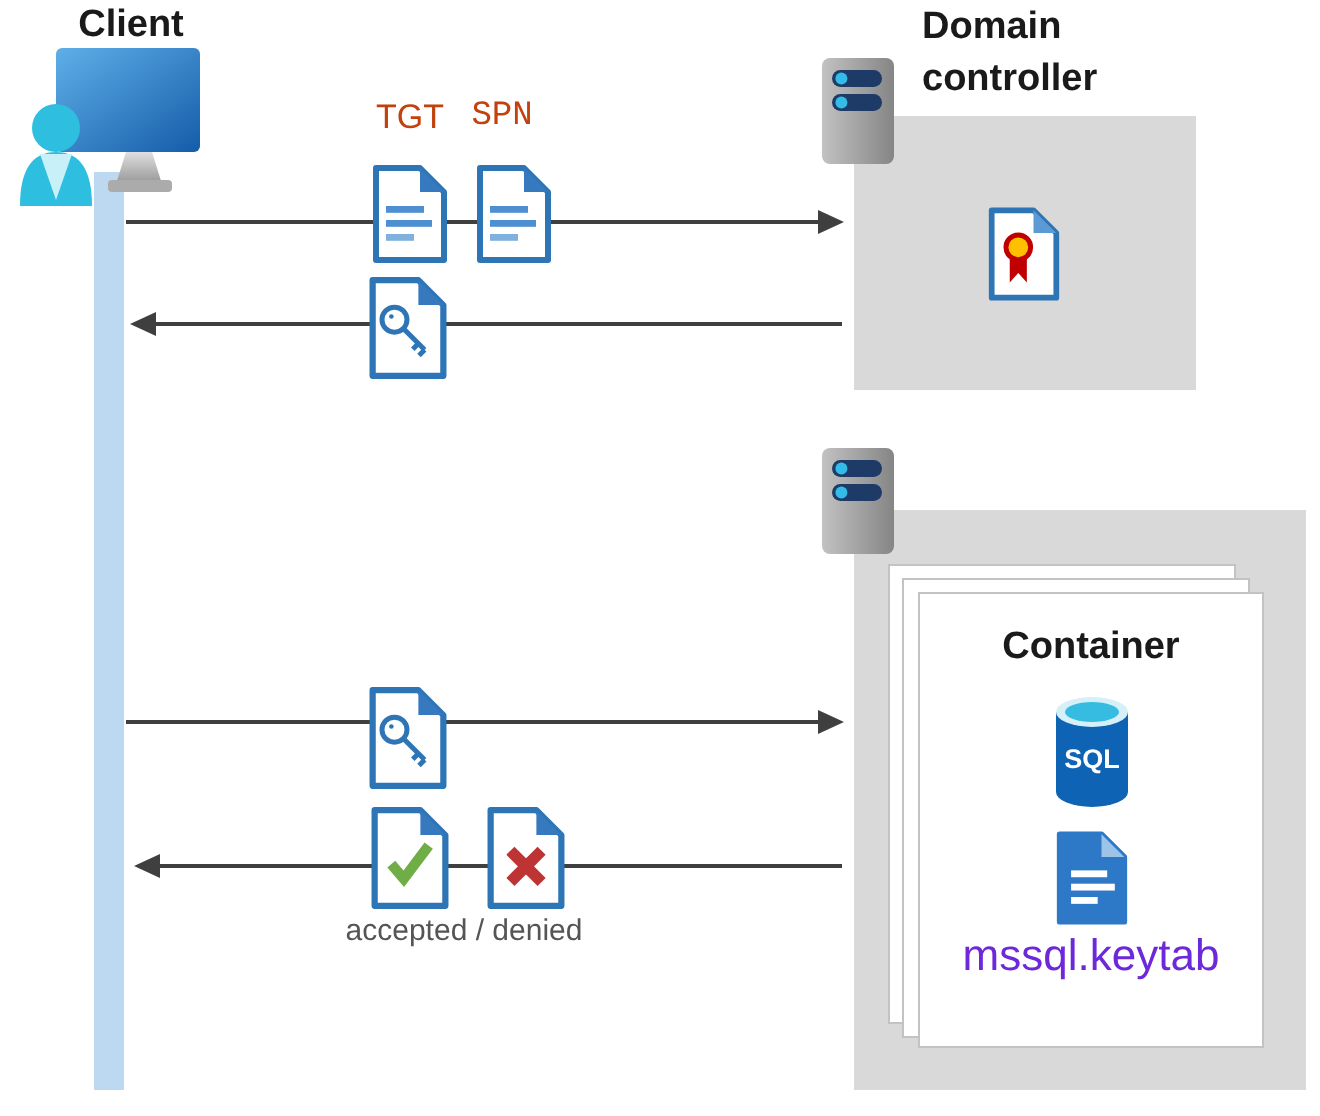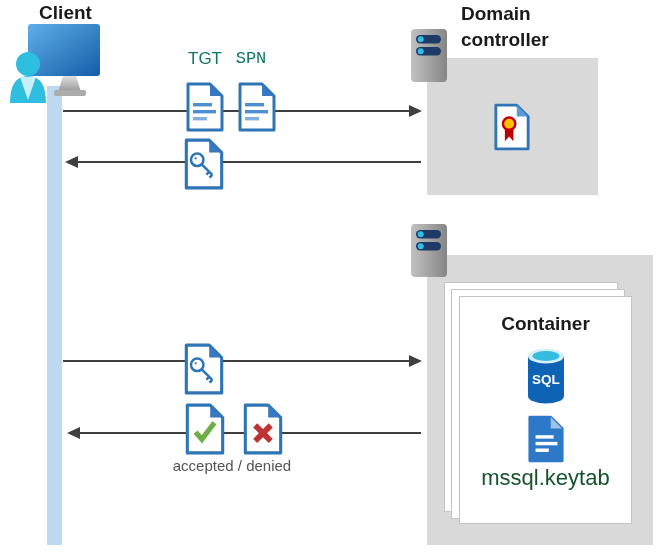--- a/index.html
+++ b/index.html
@@ -3,21 +3,21 @@
 <meta charset="utf-8">
 <style>
   html,body{margin:0;padding:0;background:#ffffff;}
   .canvas{
     position:relative;width:660px;height:558px;background:#ffffff;overflow:hidden;
     font-family:"Liberation Sans", sans-serif;
     border-radius:17px;
   }
   .abs{position:absolute;}
   .title{font-weight:bold;color:#1a1a1a;font-size:19px;line-height:26px;}
-  .label{color:#0f766e;font-size:17px;}
+  .label{color:#c2410c;font-size:17px;}
   .center{text-align:center;}
   
   .lifeline{left:47px;top:86px;width:15px;height:459px;background:#bdd9f2;}
   
   .mline{height:2px;background:#3f3f3f;}
   .ah-right{width:0;height:0;border-top:6px solid transparent;border-bottom:6px solid transparent;border-left:13px solid #3f3f3f;}
   .ah-left{width:0;height:0;border-top:6px solid transparent;border-bottom:6px solid transparent;border-right:13px solid #3f3f3f;}
   
   .zone{background:#d9d9d9;}
   
@@ -179,16 +179,16 @@
     </svg>
 
     <svg class="abs" style="left:50%;top:118px;transform:translateX(-50%);" width="38" height="48" viewBox="0 0 40 50">
       <path d="M3 2 H25 L37 14 V48 H3 Z" fill="#2e79c7" stroke="#2e79c7" stroke-width="3" stroke-linejoin="round"></path>
       <path d="M25 2 V14 H37 Z" fill="#9dc3e6"></path>
       <rect x="9" y="21" width="19" height="3.6" fill="#ffffff"></rect>
       <rect x="9" y="28" width="23" height="3.6" fill="#ffffff"></rect>
       <rect x="9" y="35" width="14" height="3.6" fill="#ffffff"></rect>
     </svg>
 
-    <div class="abs center" style="left:0;top:168px;width:100%;font-size:22px;color:#14532d;">mssql.keytab</div>
+    <div class="abs center" style="left:0;top:168px;width:100%;font-size:22px;color:#6d28d9;">mssql.keytab</div>
   </div>
 
 </div>
 
 </body></html>

